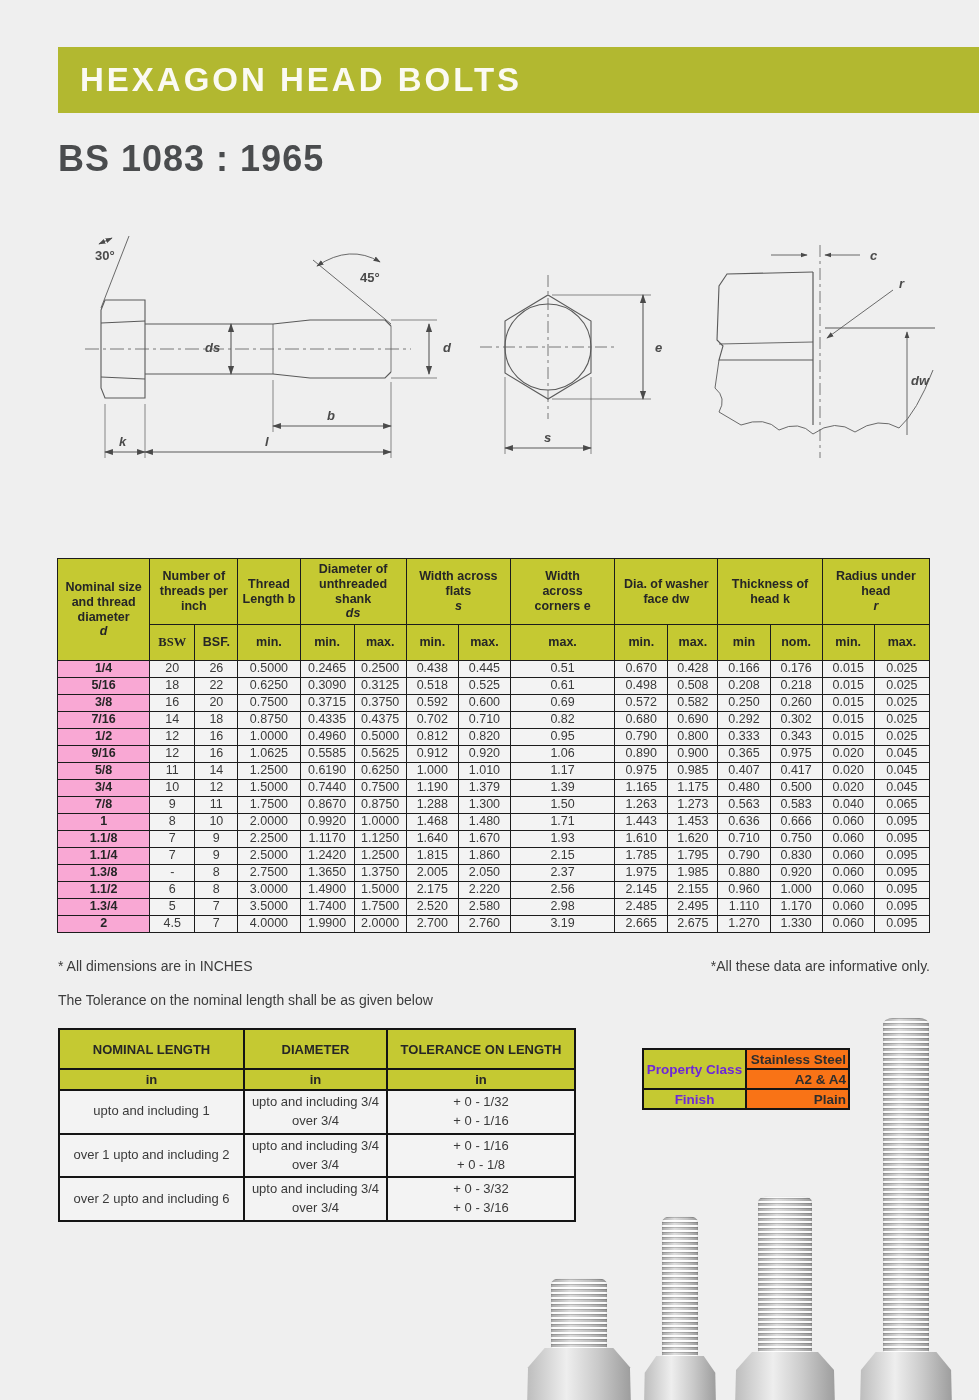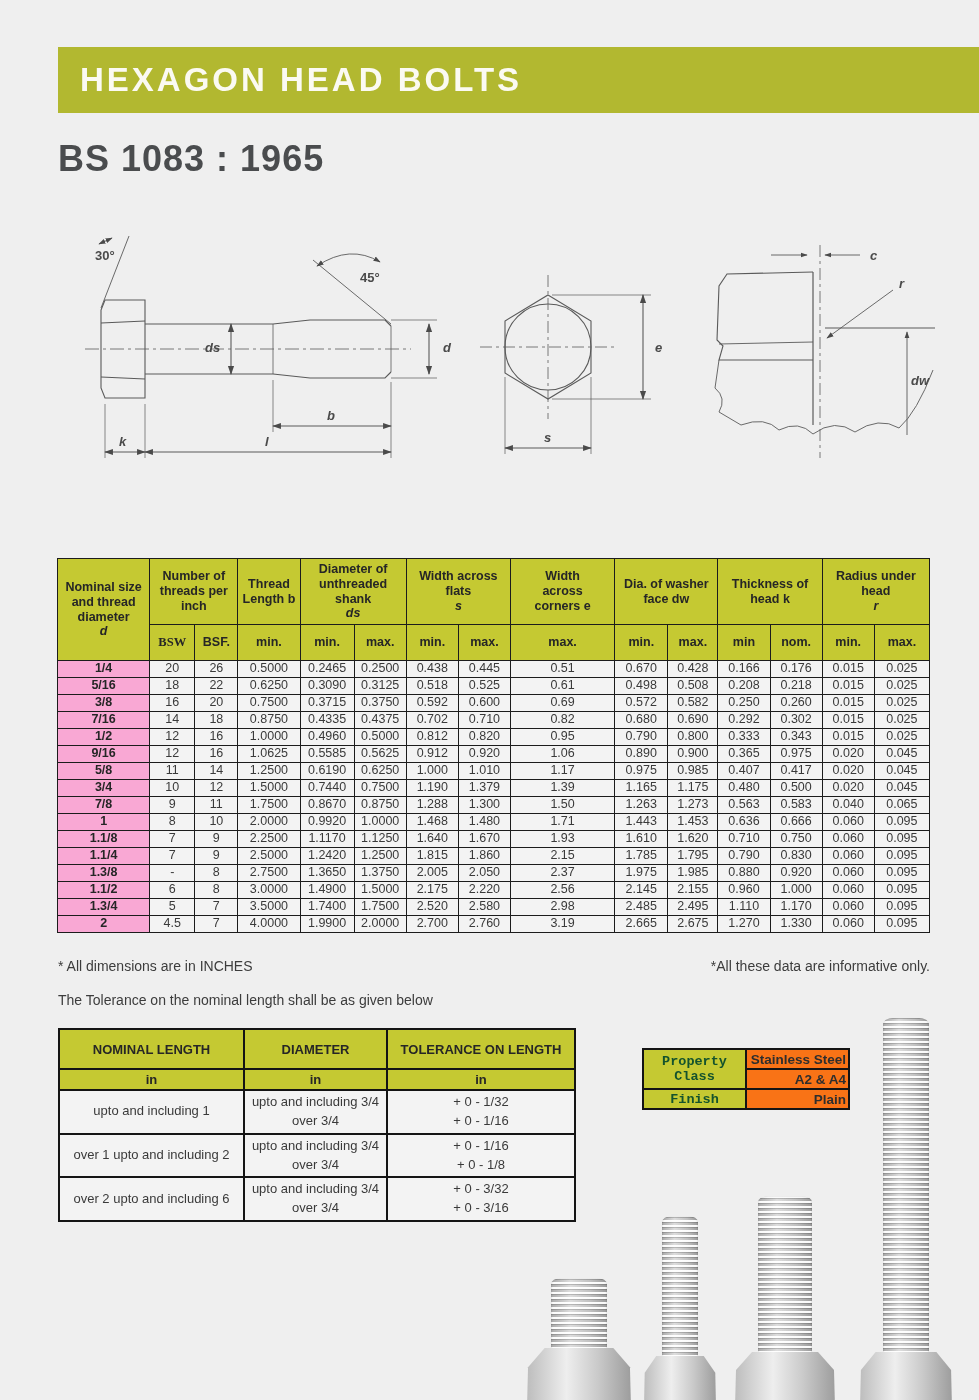--- a/index.html
+++ b/index.html
@@ -58,21 +58,21 @@
   #tol-table tr.unit th { height:21px; }
   
   #prop-table {
     position:absolute; left:642px; top:1048px; width:208px;
     font-size:13.5px; table-layout:fixed;
   }
   #prop-table th, #prop-table td {
     border:2px solid #141414; text-align:center; vertical-align:middle;
     height:20px; font-weight:bold; padding:0 2px;
   }
-  #prop-table th { background:#c5c932; color:#14532d;font-family:Liberation Mono, monospace; }
+  #prop-table th { background:#c5c932; color:#6d28d9; }
   #prop-table td { background:#f97316; color:#2e2e2e;text-align:right; }
   
   .bolt { position:absolute; display:flex; flex-direction:column; align-items:center; }
   .bolt .shaft {
     background:
       repeating-linear-gradient(0deg, rgba(70,70,70,.35) 0 1.4px,
         rgba(255,255,255,.95) 1.4px 3.2px, rgba(120,120,120,.18) 3.2px 5px),
       linear-gradient(90deg,#b5b5b5,#f4f4f4 35%,#d2d2d2 70%,#a3a3a3);
     border-radius:10px 10px 0 0 / 6px 6px 0 0;
     box-shadow: inset 0 0 2px rgba(0,0,0,.25);

